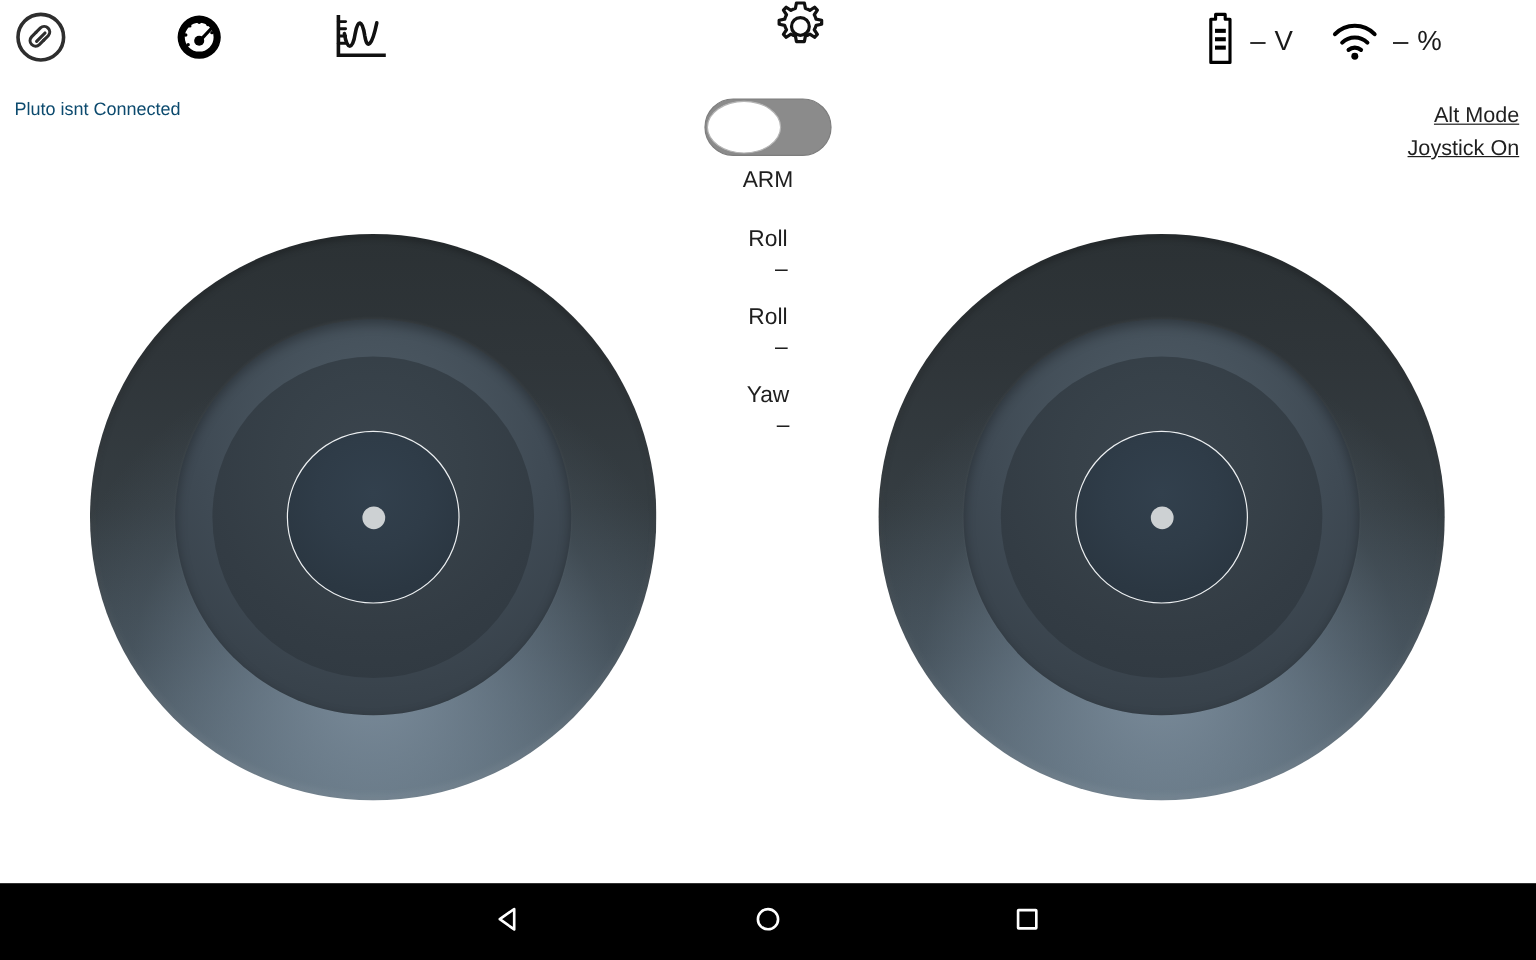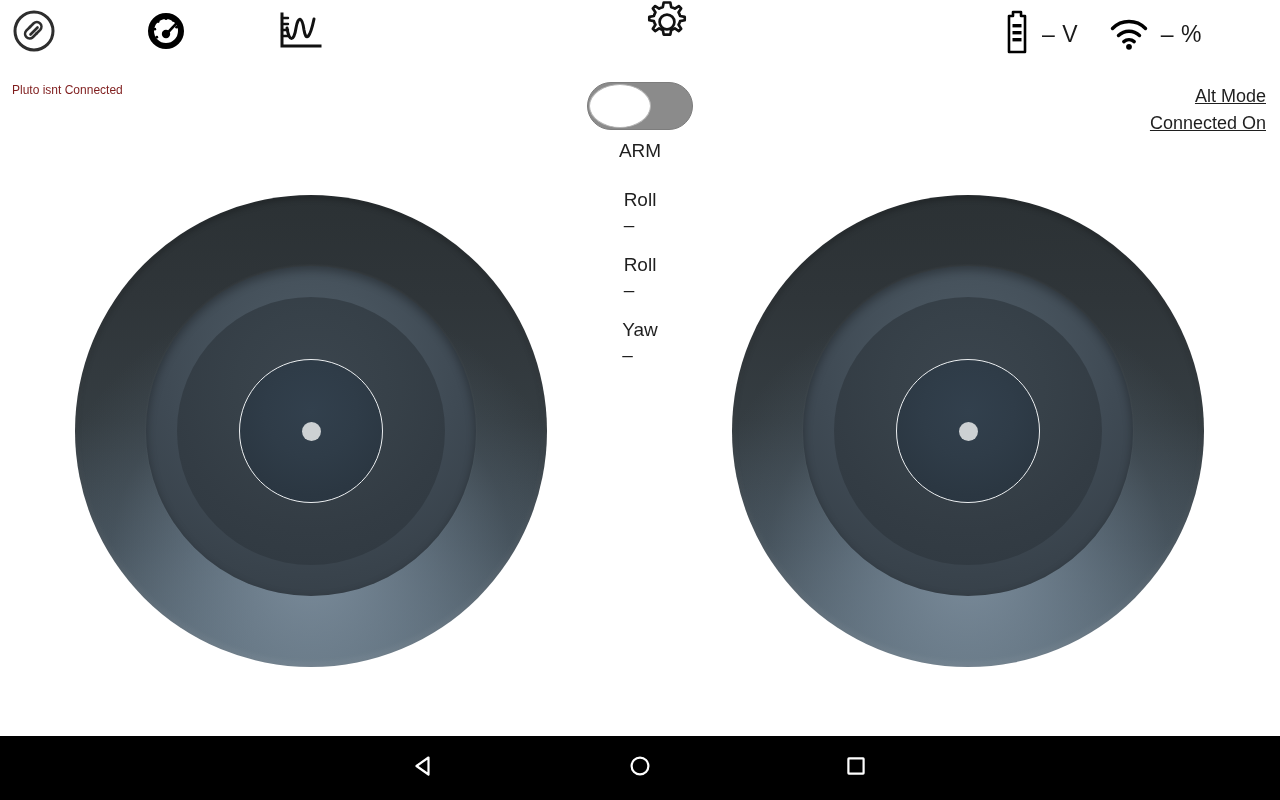--- a/index.html
+++ b/index.html
@@ -43,21 +43,21 @@
 
   .status-val {
     font-size:23px; color:#1a1a1a; margin-left:11px;
     letter-spacing:0.5px; white-space:nowrap;
     font-family:"Liberation Sans", sans-serif;
   }
 
   
   .conn-text {
     position:absolute; left:12px; top:83px;
-    font-size:12px; color:#7f1d1d;
+    font-size:15px; color:#0c4a6e;
     white-space:nowrap;
   }
   .mode-block {
     position:absolute; right:14px; top:83px;
     text-align:right;
     font-size:18px; color:#1f1f1f;
     line-height:27px;
     text-decoration:underline;
   }
 
@@ -83,21 +83,21 @@
   .arm-label {
     margin-top:10px;
     font-size:19px; color:#1f1f1f;
   }
 
   
   .telemetry {
     position:absolute; left:0; right:0; top:189px;
     display:flex; flex-direction:column; align-items:center;
   }
-  .tele-row { text-align:left; margin-bottom:15px; }
+  .tele-row { text-align:right; margin-bottom:15px; }
   .tele-name { font-size:19px; color:#1f1f1f; line-height:22px; }
   .tele-val  { font-size:19px; color:#1f1f1f; line-height:28px; }
 
   
   .joystick {
     position:absolute;
     width:472px; height:472px;
     border-radius:50%;
   }
   .joy-left  { left:75px;  top:195px; }
@@ -287,21 +287,21 @@
           <circle cx="24" cy="24" r="7.4" fill="none" stroke="#111" stroke-width="2.7"></circle>
         </svg>
       </span>
     </div>
   </div>
 
   <div class="conn-text">Pluto isnt Connected</div>
 
   <div class="mode-block">
     <div>Alt Mode</div>
-    <div>Connected On</div>
+    <div>Joystick On</div>
   </div>
 
   <div class="arm-wrap">
     <div class="arm-switch">
       <div class="arm-knob"></div>
     </div>
     <div class="arm-label">ARM</div>
   </div>
 
   <div class="telemetry">

